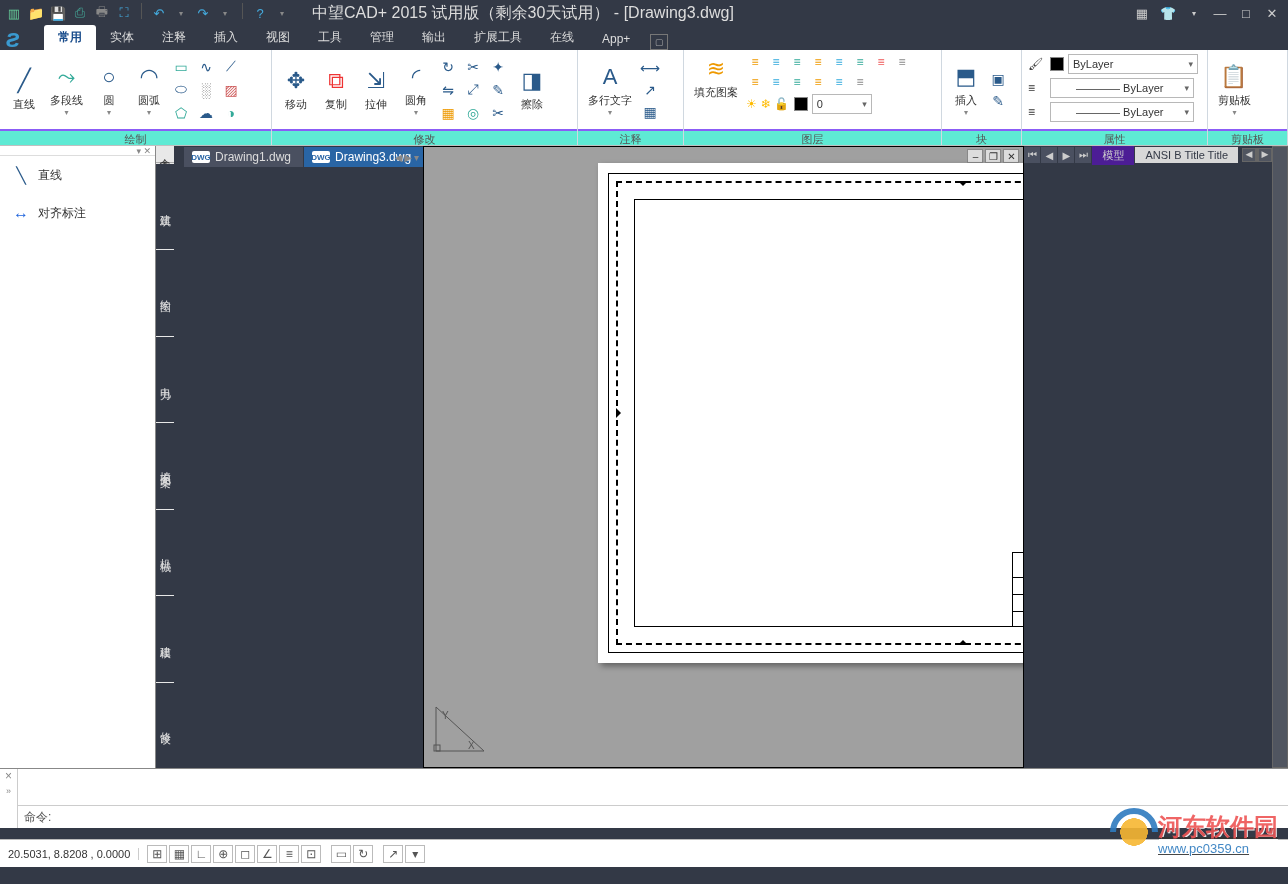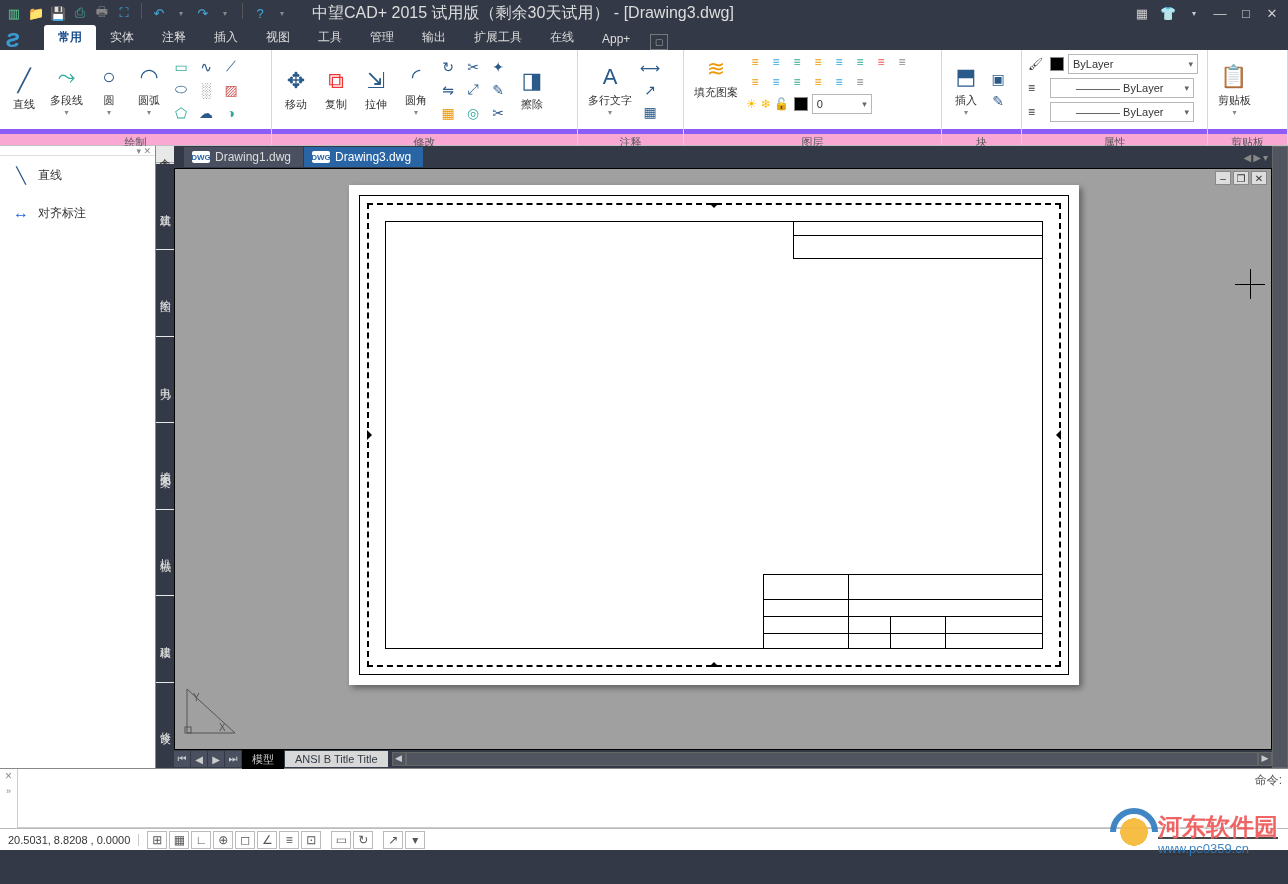--- a/index.html
+++ b/index.html
@@ -19,21 +19,21 @@
 .menubar { height: 24px; background: #333946; display: flex; align-items: flex-end; padding-left: 44px; position: relative; }
 .menubar .logo2 { position: absolute; left: 6px; bottom: -4px; color: #3a9ad0; font-size: 26px; font-weight: bold; font-style: italic; }
 .menubar .mtab { padding: 4px 14px; color: #ddd; cursor: pointer; font-size: 12px; }
 .menubar .mtab.active { background: #fff; color: #1a4d8c; font-weight: bold; border-radius: 3px 3px 0 0; }
 .menubar .end { margin-left: 6px; width: 18px; height: 16px; border: 1px solid #777; display: flex; align-items: center; justify-content: center; color: #aaa; font-size: 9px; }
 
 
 .ribbon { height: 96px; background: #fff; display: flex; border-bottom: 1px solid #c0c0c0; }
 .panel { border-right: 1px solid #d0d8e0; display: flex; flex-direction: column; }
 .panel .body { flex: 1; display: flex; align-items: center; padding: 3px 6px; gap: 4px; }
-.panel .lbl { height: 16px; background: #f9a8d4; text-align: center; font-size: 11px; color: #555; border-top: 5px solid #8b5cf6; line-height: 16px; }
+.panel .lbl { height: 16px; background: #5eead4; text-align: center; font-size: 11px; color: #555; border-top: 2px solid #8b5cf6; line-height: 16px; }
 .bigbtn { display: flex; flex-direction: column; align-items: center; gap: 2px; cursor: pointer; padding: 2px 4px; min-width: 34px; }
 .bigbtn .ic { width: 28px; height: 28px; display: flex; align-items: center; justify-content: center; font-size: 22px; color: #2a5a8a; }
 .bigbtn .tx { font-size: 11px; color: #333; white-space: nowrap; }
 .bigbtn .dd { font-size: 8px; color: #888; margin-top: -2px; }
 .smallgrid { display: grid; grid-template-columns: repeat(3, 22px); gap: 3px; }
 .smallgrid .ic, .smallrow .ic { width: 20px; height: 20px; display: flex; align-items: center; justify-content: center; font-size: 14px; color: #2a5a8a; cursor: pointer; }
 .smallrow { display: flex; flex-direction: column; gap: 2px; }
 .proprow { display: flex; align-items: center; gap: 4px; margin: 1px 0; }
 .proprow .sw { width: 14px; height: 14px; background: #000; border: 1px solid #888; }
 .proprow .sel { width: 130px; height: 20px; border: 1px solid #b8b8b8; background: #fff; display: flex; align-items: center; padding: 0 4px; font-size: 11px; justify-content: space-between; cursor: pointer; }
@@ -45,21 +45,21 @@
 .workspace { height: 622px; display: flex; background: #333946; }
 .leftpane { width: 156px; background: #fff; border-right: 1px solid #888; display: flex; flex-direction: column; }
 .leftpane .item { display: flex; align-items: center; gap: 6px; padding: 8px 10px; cursor: pointer; }
 .leftpane .item .ic { width: 22px; height: 22px; display: flex; align-items: center; justify-content: center; font-size: 16px; color: #2a5a8a; }
 .leftpane .item .tx { font-size: 12px; }
 
 .sidetool { width: 18px; background: #e8e8e8; display: flex; flex-direction: column; }
 .sidetool .hdr { writing-mode: vertical-rl; text-orientation: upright; background: #e8e8e8; color: #333; font-size: 11px; padding: 4px 2px; text-align: center; letter-spacing: 2px; border-bottom: 1px solid #aaa; }
 .sidetool .tgrp { writing-mode: vertical-rl; text-orientation: upright; background: #333946; color: #ddd; font-size: 11px; padding: 8px 2px; text-align: center; letter-spacing: 2px; cursor: pointer; margin-top: 1px; flex: 1; display: flex; align-items: center; justify-content: center; }
 
-.drawarea { flex: 1; display: flex; flex-direction: column; background: #333946; }
+.drawarea { flex: 1; display: flex; flex-direction: row; background: #333946; }
 .dtabs { height: 22px; background: #333946; display: flex; align-items: center; gap: 1px; padding-left: 10px; position: relative; }
 .dtabs .dtab { padding: 3px 12px 3px 8px; background: #4a5060; color: #ddd; display: flex; align-items: center; gap: 5px; cursor: pointer; font-size: 12px; }
 .dtabs .dtab.active { background: #2965a5; color: #fff; }
 .dtabs .dtab .dic { width: 18px; height: 12px; background: #fff; color: #2965a5; font-size: 8px; font-weight: bold; display: flex; align-items: center; justify-content: center; border-radius: 2px; }
 .dtabs .nav { position: absolute; right: 4px; display: flex; gap: 2px; }
 .dtabs .nav span { color: #888; font-size: 10px; cursor: pointer; }
 
 .canvas { flex: 1; background: #a0a0a0; position: relative; overflow: hidden; border: 1px solid #000; }
 .canvas .mdi { position: absolute; right: 4px; top: 2px; display: flex; gap: 2px; }
 .canvas .mdi span { width: 16px; height: 14px; border: 1px solid #888; background: #ddd; font-size: 10px; display: flex; align-items: center; justify-content: center; color: #333; cursor: pointer; }
@@ -81,34 +81,34 @@
 .sheet .bottbl { position: absolute; bottom: 36px; right: 36px; width: 280px; height: 75px; border-left: 1px solid #000; border-top: 1px solid #000; }
 .sheet .bottbl .r { position: absolute; left: 0; right: 0; height: 1px; background: #000; }
 .sheet .bottbl .c { position: absolute; top: 0; bottom: 0; width: 1px; background: #000; }
 
 .ucs { position: absolute; left: 8px; bottom: 12px; width: 56px; height: 56px; }
 .ucs svg { width: 100%; height: 100%; }
 
 .layouttabs { height: 18px; background: #333946; display: flex; align-items: center; color: #ccc; font-size: 11px; }
 .layouttabs .nav { display: flex; gap: 1px; }
 .layouttabs .nav span { width: 16px; height: 16px; background: #4a5060; display: flex; align-items: center; justify-content: center; cursor: pointer; font-size: 10px; }
-.layouttabs .lt { padding: 2px 10px; background: #000000; cursor: pointer; margin-left: 1px; }
+.layouttabs .lt { padding: 2px 10px; background: #4c1d95; cursor: pointer; margin-left: 1px; }
 .layouttabs .lt.active { background: #d8d8d8; color: #333946; }
 .layouttabs .sb { flex: 1; margin-left: 4px; display: flex; }
 .layouttabs .sb .track { flex: 1; height: 14px; background: #505560; border: 1px solid #666; position: relative; }
 .layouttabs .sb .end { width: 14px; height: 14px; background: #505560; border: 1px solid #666; text-align: center; font-size: 9px; }
 
 
 .cmdarea { height: 60px; background: #fff; border-top: 1px solid #888; display: flex; }
 .cmdarea .cx { width: 18px; border-right: 1px solid #ccc; text-align: center; color: #888; cursor: pointer; }
-.cmdarea .chist { flex: 1; display: flex; flex-direction: row; }
+.cmdarea .chist { flex: 1; display: flex; flex-direction: column; }
 .cmdarea .hist { flex: 1; border-bottom: 1px solid #ccc; }
 .cmdarea .prompt { height: 22px; display: flex; align-items: center; padding: 0 6px; font-size: 12px; color: #555; }
 
-.statusbar { height: 22px; background: #fff; border-top: 1px solid #bbb; display: flex; align-items: center; font-size: 11px; color: #333; }
+.statusbar { height: 28px; background: #fff; border-top: 1px solid #bbb; display: flex; align-items: center; font-size: 11px; color: #333; margin-top: 11px; }
 .statusbar .coords { padding: 0 8px; border-right: 1px solid #ccc; }
 .statusbar .sbtns { display: flex; gap: 2px; margin-left: 8px; }
 .statusbar .sbtns .sb { width: 20px; height: 18px; border: 1px solid #bbb; display: flex; align-items: center; justify-content: center; cursor: pointer; color: #555; font-size: 12px; }
 
 .watermark { position: absolute; right: 10px; bottom: 28px; display: flex; align-items: flex-end; opacity: 0.9; text-decoration: underline; }
 .watermark .wlogo { width: 48px; height: 48px; background: radial-gradient(circle, #f7b733 40%, transparent 41%); position: relative; }
 .watermark .wlogo::before { content: ""; position: absolute; inset: 0; border: 6px solid #2e7bbf; border-radius: 50%; clip-path: inset(0 0 50% 0); }
 .watermark .wt1 { font-size: 24px; font-weight: bold; color: #e55; text-shadow: 1px 1px #fff; }
 .watermark .wt2 { font-size: 13px; color: #2e7bbf; margin-top: -2px; }
 </style>

